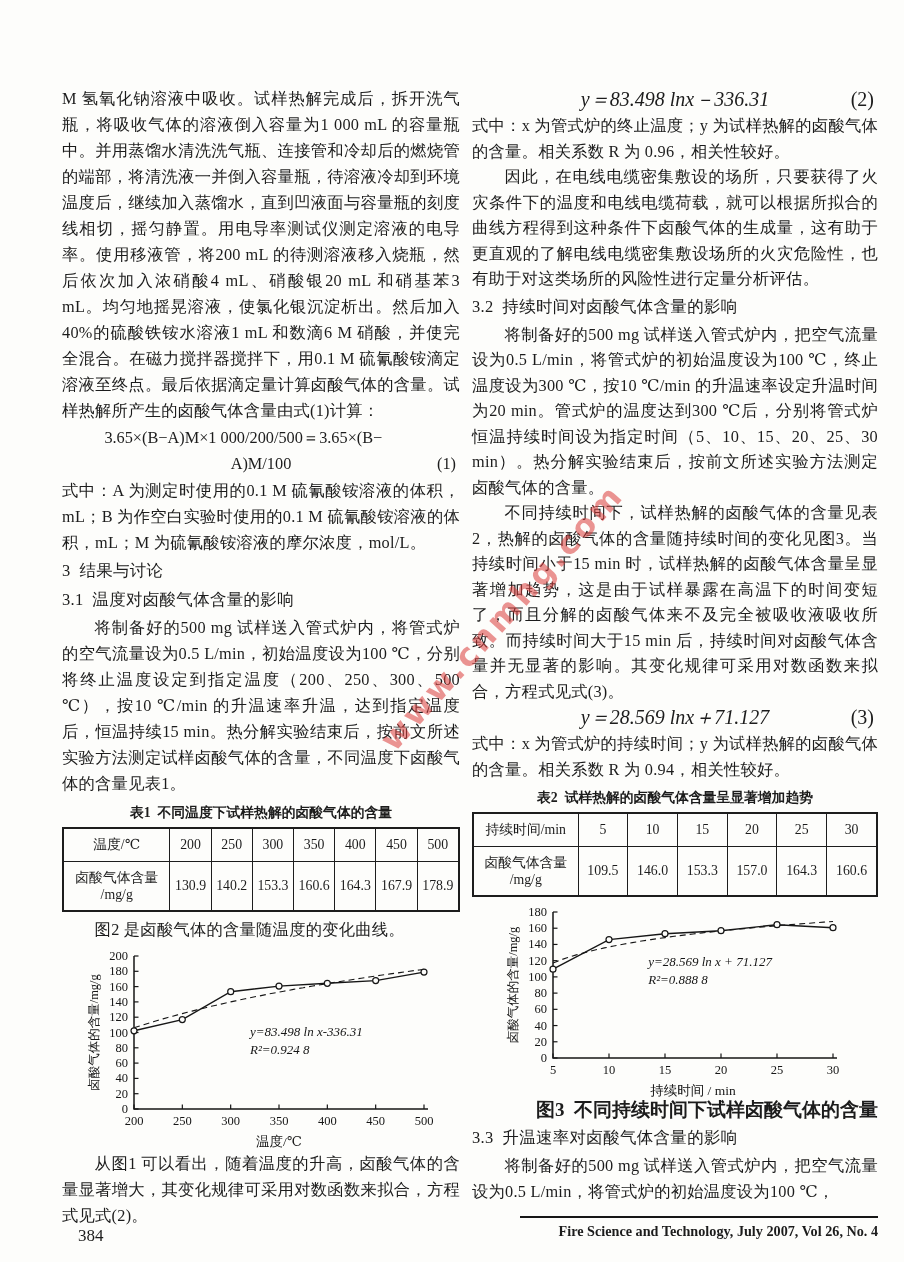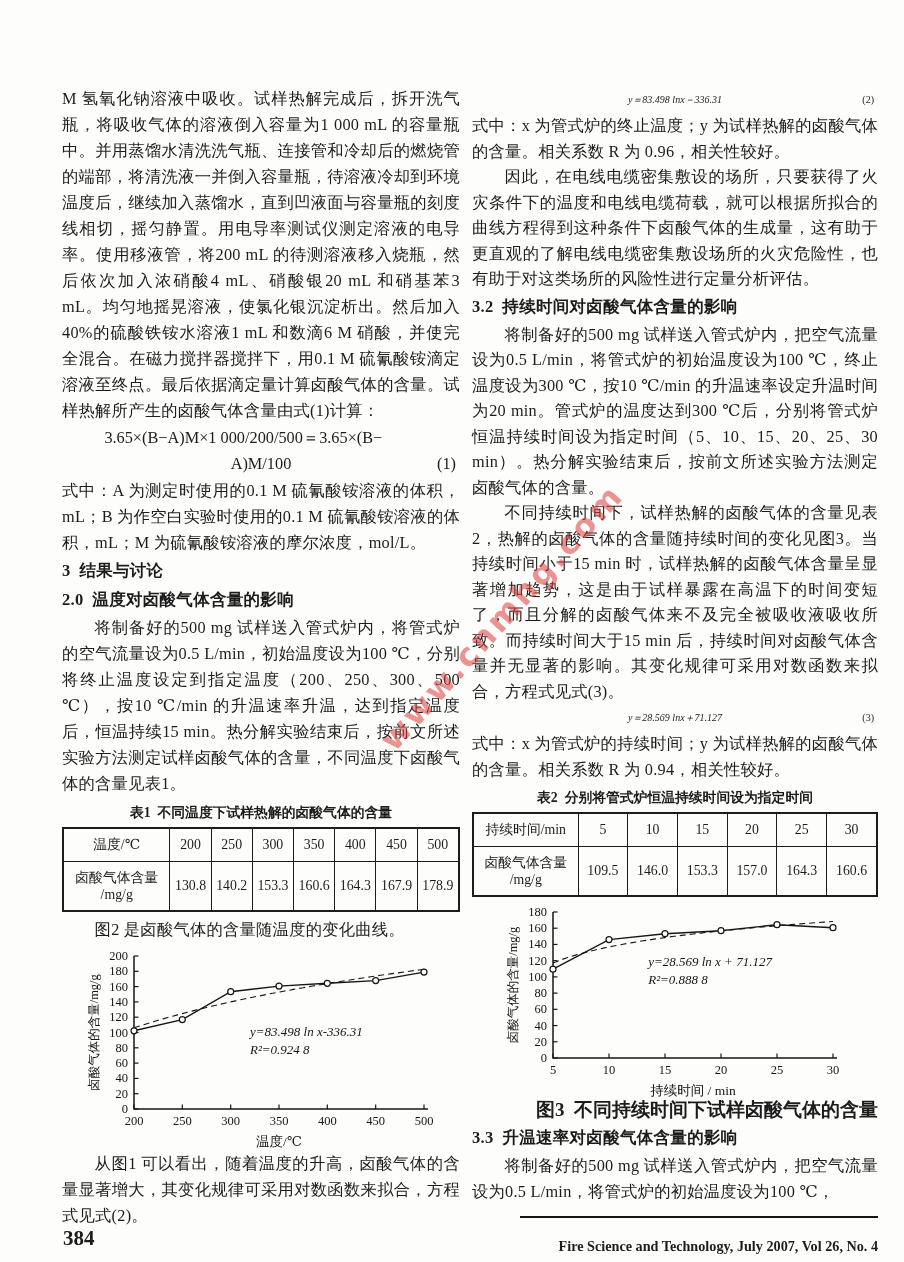--- a/index.html
+++ b/index.html
@@ -4,40 +4,40 @@
 <style>
   html,body{margin:0;padding:0;background:#9a9a9a;}
   .page{position:relative;width:904px;height:1262px;margin:0 auto;background:#fdfdfb;
         font-family:"Liberation Serif","DejaVu Serif",serif;color:#1c1c1c;overflow:hidden;}
   .col{position:absolute;top:86px;}
   .col-left{left:62px;width:398px;}
   .col-right{left:472px;width:406px;}
   .p{font-size:16.3px;line-height:26px;text-align:justify;margin:0;letter-spacing:.25px;}
   .col-right .p{line-height:25.5px;}
   .indent{text-indent:2em;}
-  .h{font-size:16.5px;line-height:28px;font-weight:bold;margin:1px 0;white-space:pre-wrap;letter-spacing:.3px;}
-  .eqline{position:relative;font-size:10px;line-height:27px;text-align:center;}
+  .h{font-size:16.5px;line-height:28px;font-weight:normal;margin:1px 0;white-space:pre-wrap;letter-spacing:.3px;}
+  .eqline{position:relative;font-size:20px;line-height:27px;text-align:center;}
   .eqno{position:absolute;right:4px;top:0;font-style:normal;}
   .eqvar{font-style:italic;}
   .eqblock{margin:1px 0;}
   .eq1l1{font-size:16.3px;line-height:26px;text-indent:2.6em;text-align:left;}
   .eq1l2{position:relative;font-size:16.3px;line-height:26px;text-align:center;}
   .tcap{font-size:13.8px;font-weight:bold;text-align:center;line-height:20px;margin:6px 0 4px;white-space:pre-wrap;}
   table.dtable{border-collapse:collapse;width:100%;margin:0 0 5px;border:2px solid #1d1d1d;}
   table.dtable td{border:1.2px solid #1d1d1d;text-align:center;font-size:13.8px;padding:1px 1px;}
   tr.hrow td{height:30px;}
   tr.drow td{height:46px;}
   td.lab span{display:block;line-height:17px;}
   .figure{text-align:center;margin:3px 0 0;}
   .fcap{font-size:19px;font-weight:bold;text-align:right;line-height:20px;margin:0 0 4px;white-space:pre-wrap;}
   svg.chart{display:block;margin:0 auto;}
   svg.chart text{font-family:"Liberation Serif","DejaVu Serif",serif;fill:#161616;}
-  .pageno{position:absolute;left:63px;top:1226px;font-size:21px;font-weight:bold;}
+  .pageno{position:absolute;left:78px;top:1226px;font-size:17px;}
   .footer-right{position:absolute;left:520px;top:1216px;width:358px;border-top:2px solid #161616;
-                padding-top:20px;text-align:right;font-weight:bold;font-size:14.2px;}
+                padding-top:5px;text-align:right;font-weight:bold;font-size:14.2px;}
   .watermark{position:absolute;left:330px;top:600px;width:340px;text-align:center;
              transform:rotate(-48deg);font-family:"DejaVu Sans",sans-serif;font-weight:bold;
              font-size:32px;letter-spacing:3px;color:rgba(219,61,59,.55);z-index:5;pointer-events:none;}
 </style>
 </head>
 <body>
 
 <div class="page">
 
   <div class="watermark">www.cnmhg.com</div>
@@ -49,21 +49,21 @@
       <div class="eq1l1">3.65×(B−A)M×1 000/200/500＝3.65×(B−</div>
       <div class="eq1l2">
         <span>A)M/100</span>
         <span class="eqno">(1)</span>
       </div>
     </div>
 
     <p class="p">式中：A 为测定时使用的0.1 M 硫氰酸铵溶液的体积，mL；B 为作空白实验时使用的0.1 M 硫氰酸铵溶液的体积，mL；M 为硫氰酸铵溶液的摩尔浓度，mol/L。</p>
 
     <div class="h">3  结果与讨论</div>
-    <div class="h">2.0  温度对卤酸气体含量的影响</div>
+    <div class="h">3.1  温度对卤酸气体含量的影响</div>
 
     <p class="p indent">将制备好的500 mg 试样送入管式炉内，将管式炉的空气流量设为0.5 L/min，初始温度设为100 ℃，分别将终止温度设定到指定温度（200、250、300、500 ℃），按10 ℃/min 的升温速率升温，达到指定温度后，恒温持续15 min。热分解实验结束后，按前文所述实验方法测定试样卤酸气体的含量，不同温度下卤酸气体的含量见表1。</p>
 
     <div class="tcap">表1  不同温度下试样热解的卤酸气体的含量</div>
     <table class="dtable">
       <tbody>
           <tr class="hrow">
         <td class="lab" style="width:27%">温度/℃</td>
         <td>200</td>
         <td>250</td>
@@ -71,21 +71,21 @@
         <td>350</td>
         <td>400</td>
         <td>450</td>
         <td>500</td>
       </tr>
       <tr class="drow">
         <td class="lab">
           <span>卤酸气体含量</span>
           <span>/mg/g</span>
         </td>
-        <td>130.8</td>
+        <td>130.9</td>
         <td>140.2</td>
         <td>153.3</td>
         <td>160.6</td>
         <td>164.3</td>
         <td>167.9</td>
         <td>178.9</td>
       </tr>
     </tbody>
       </table>
 
@@ -163,21 +163,21 @@
     <p class="p indent">将制备好的500 mg 试样送入管式炉内，把空气流量设为0.5 L/min，将管式炉的初始温度设为100 ℃，终止温度设为300 ℃，按10 ℃/min 的升温速率设定升温时间为20 min。管式炉的温度达到300 ℃后，分别将管式炉恒温持续时间设为指定时间（5、10、15、20、25、30 min）。热分解实验结束后，按前文所述实验方法测定卤酸气体的含量。</p>
     <p class="p indent">不同持续时间下，试样热解的卤酸气体的含量见表2，热解的卤酸气体的含量随持续时间的变化见图3。当持续时间小于15 min 时，试样热解的卤酸气体含量呈显著增加趋势，这是由于试样暴露在高温下的时间变短了，而且分解的卤酸气体来不及完全被吸收液吸收所致。而持续时间大于15 min 后，持续时间对卤酸气体含量并无显著的影响。其变化规律可采用对数函数来拟合，方程式见式(3)。</p>
 
     <div class="eqline">
       <span class="eqvar">y＝28.569 lnx＋71.127</span>
       <span class="eqno">(3)</span>
     </div>
 
     <p class="p">式中：x 为管式炉的持续时间；y 为试样热解的卤酸气体的含量。相关系数 R 为 0.94，相关性较好。</p>
 
-    <div class="tcap">表2  分别将管式炉恒温持续时间设为指定时间</div>
+    <div class="tcap">表2  试样热解的卤酸气体含量呈显著增加趋势</div>
     <table class="dtable">
       <tbody>
           <tr class="hrow">
         <td class="lab" style="width:26%">持续时间/min</td>
         <td>5</td>
         <td>10</td>
         <td>15</td>
         <td>20</td>
         <td>25</td>
         <td>30</td>

